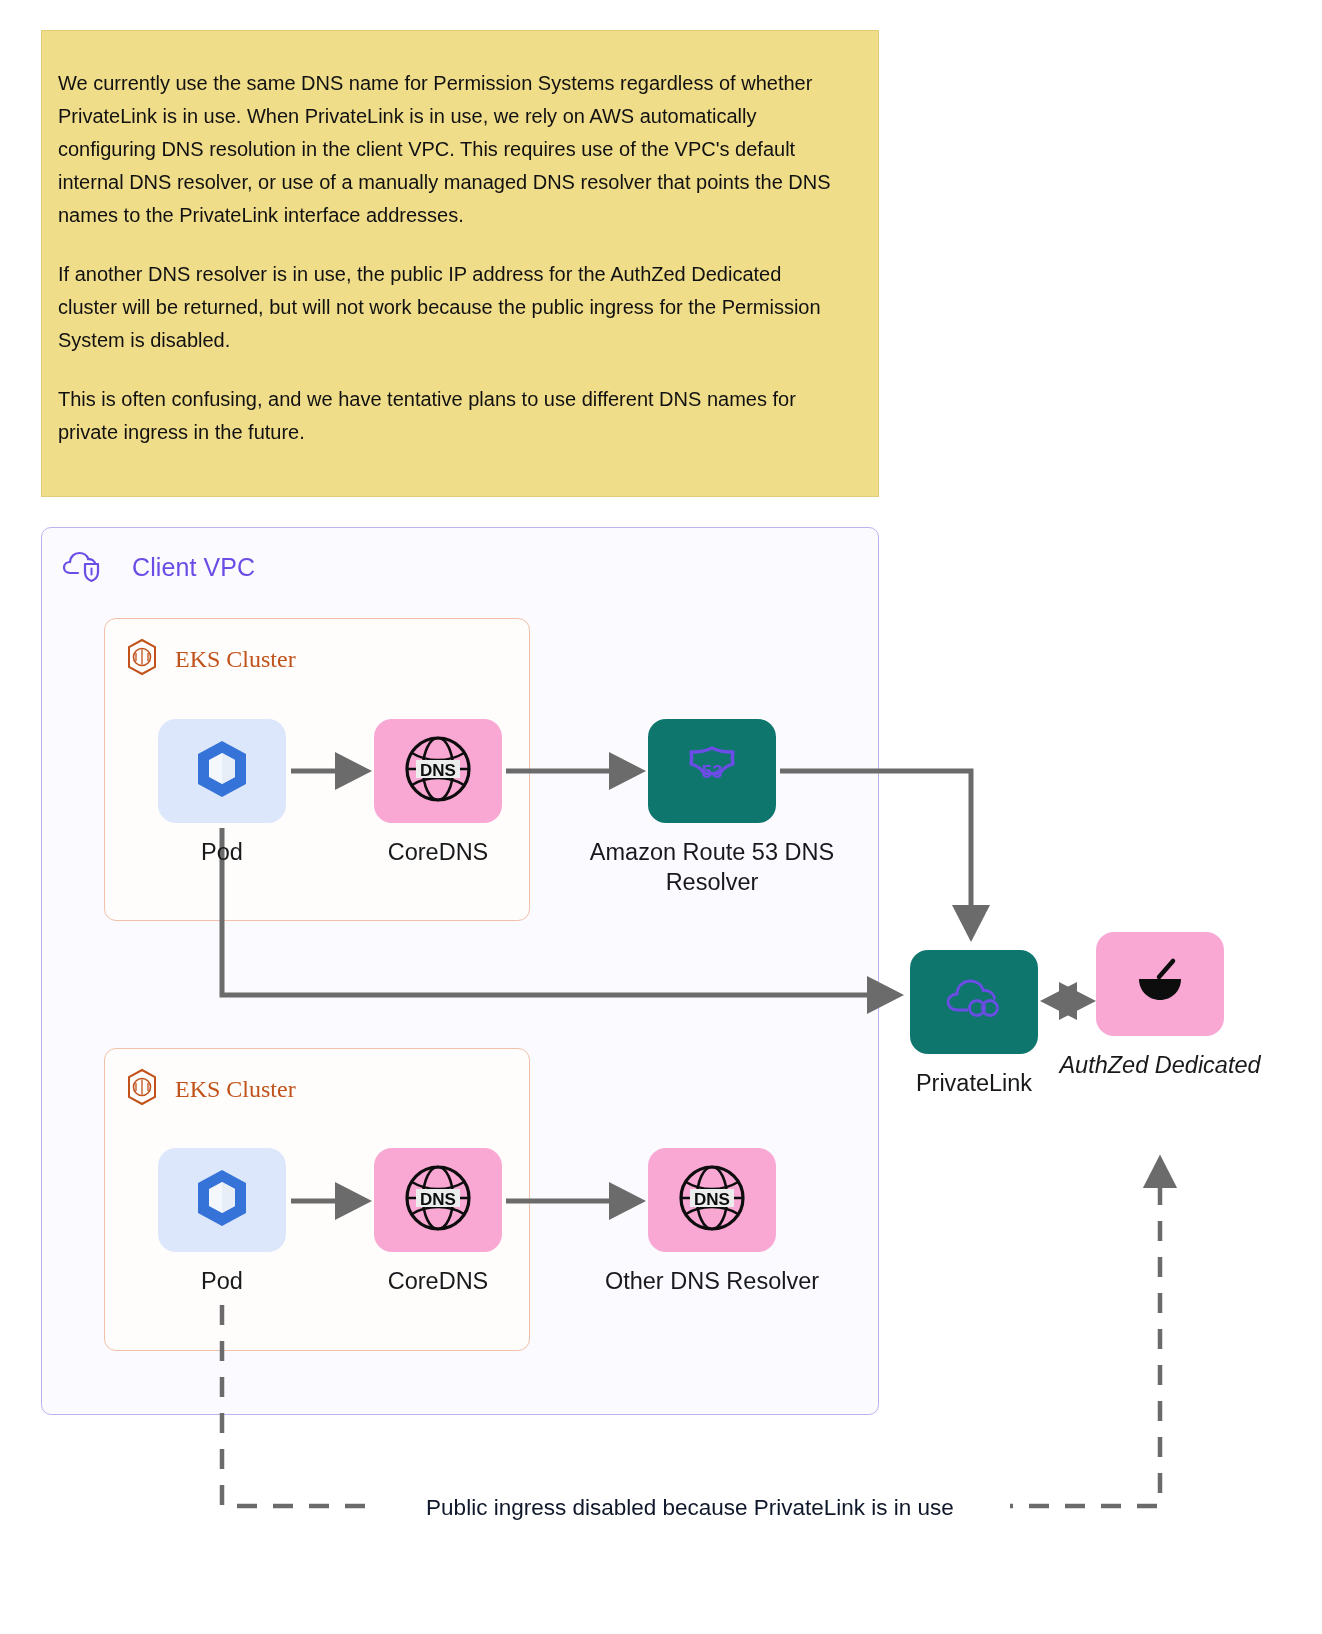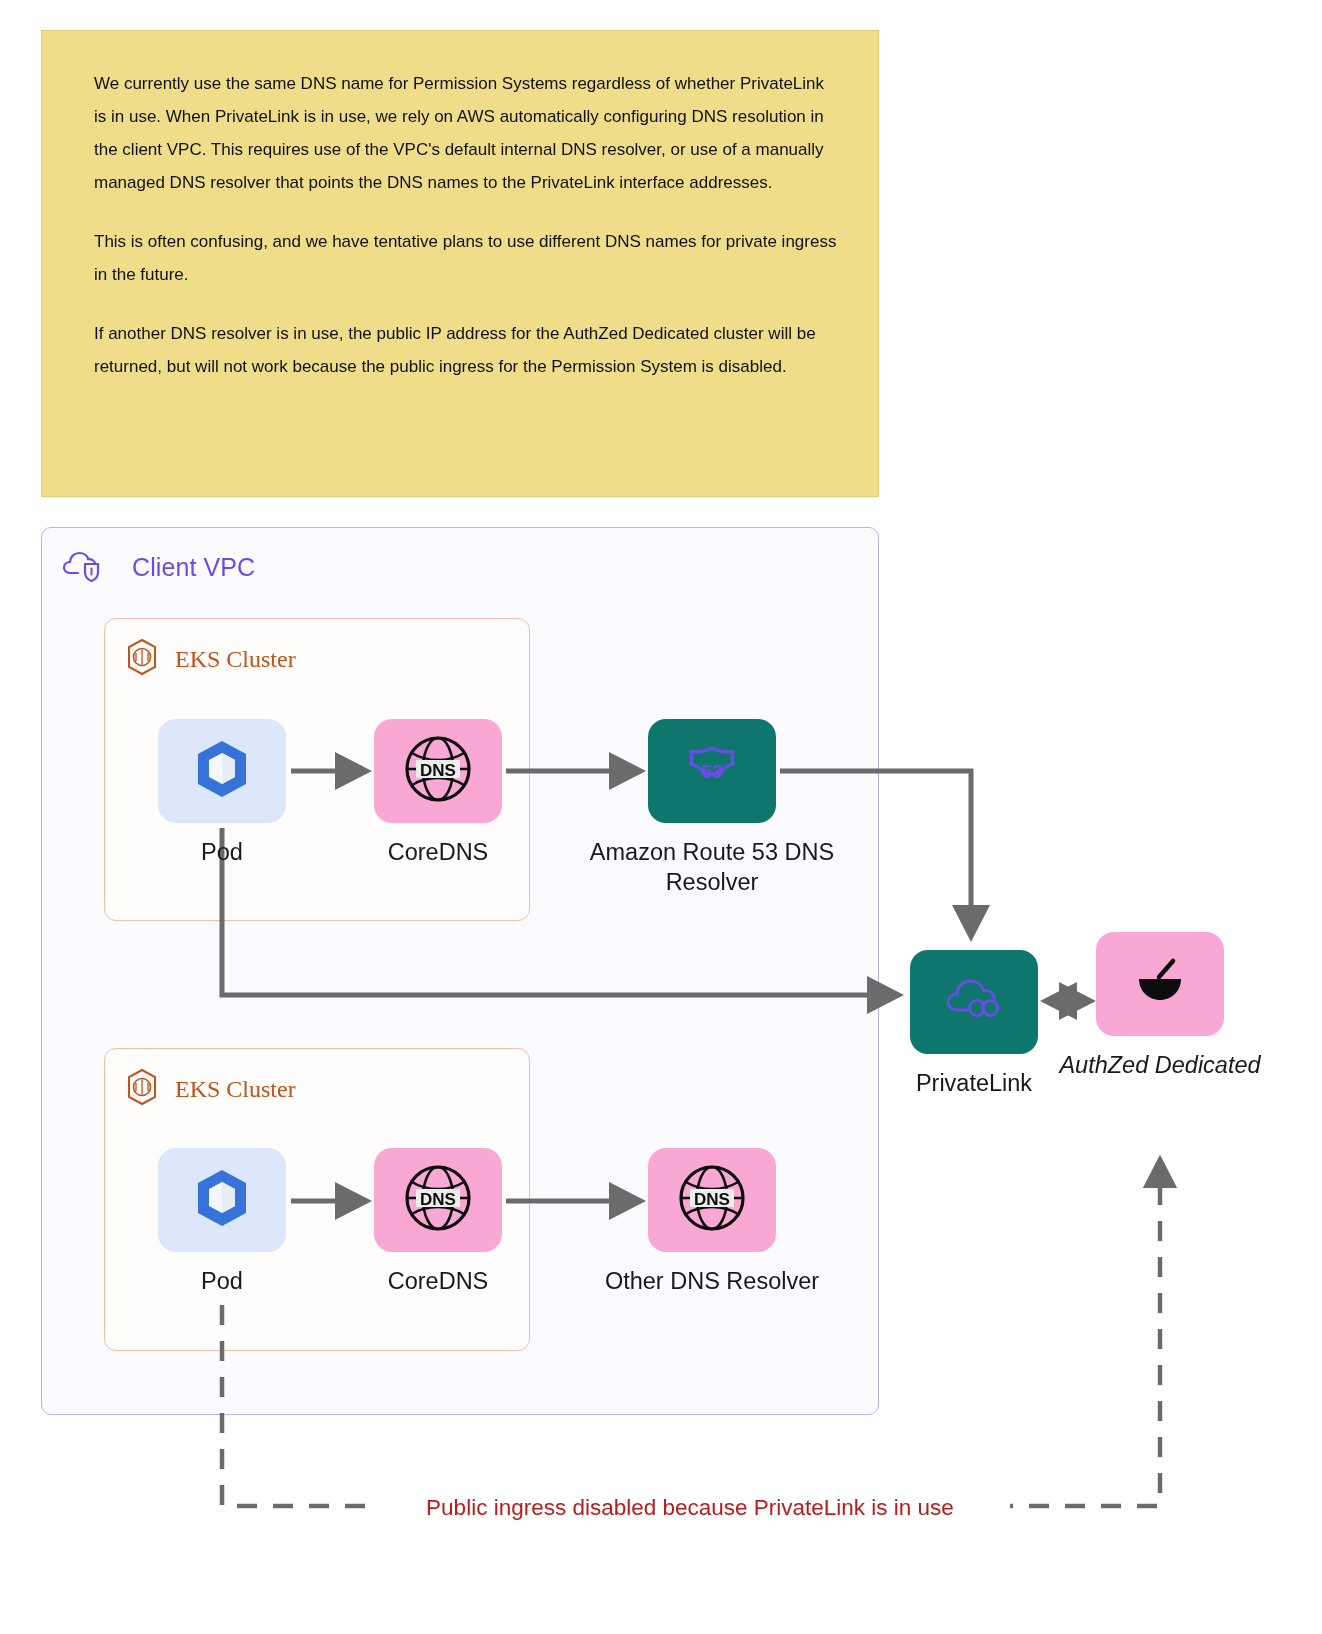--- a/index.html
+++ b/index.html
@@ -17,22 +17,22 @@
 
   
   #note {
     position: absolute;
     left: 41px; top: 30px;
     width: 838px; height: 467px;
     background: #f0dd8a;
     border: 1px solid #e0cc74;
   }
   #note .note-body {
-    padding: 36px 40px 0 52px;
-    font-size: 17px;
+    padding: 36px 40px 0 16px;
+    font-size: 20px;
     line-height: 33px;
     color: #111111;
   }
   #note p { margin: 0 0 26px 0; }
   #note p:last-child { margin-bottom: 0; }
 
   
   #vpc {
     position: absolute;
     left: 41px; top: 527px;
@@ -120,35 +120,35 @@
     pointer-events: none;
   }
 
   
   #caption {
     position: absolute;
     left: 370px; top: 1495px;
     width: 640px;
     text-align: center;
     font-size: 22.5px;
-    color: #b91c1c;
+    color: #0f172a;
     background: #ffffff;
     padding: 0 6px;
   }
 </style>
 </head>
 <body>
 
 <div id="page">
 
   <div id="note">
     <div class="note-body">
       <p>We currently use the same DNS name for Permission Systems regardless of whether PrivateLink is in use. When PrivateLink is in use, we rely on AWS automatically configuring DNS resolution in the client VPC. This requires use of the VPC's default internal DNS resolver, or use of a manually managed DNS resolver that points the DNS names to the PrivateLink interface addresses.</p>
+      <p>If another DNS resolver is in use, the public IP address for the AuthZed Dedicated cluster will be returned, but will not work because the public ingress for the Permission System is disabled.</p>
       <p>This is often confusing, and we have tentative plans to use different DNS names for private ingress in the future.</p>
-      <p>If another DNS resolver is in use, the public IP address for the AuthZed Dedicated cluster will be returned, but will not work because the public ingress for the Permission System is disabled.</p>
     </div>
   </div>
 
   <div id="vpc">
     <div id="vpc-header">
       <span>
         <svg width="42" height="38" viewBox="0 0 42 38">
           <path d="M8 16c-3.4 0-6 2.4-6 5.6S4.6 27 8 27h8" fill="none" stroke="#6b4de6" stroke-width="2.2" stroke-linecap="round"></path>
           <path d="M8 16c0-5 4.2-9 9.4-9 4.1 0 7.6 2.4 8.9 5.9" fill="none" stroke="#6b4de6" stroke-width="2.2" stroke-linecap="round"></path>
           <path d="M26 13.2c3.4-.6 6.6 1.5 7.3 4.6" fill="none" stroke="#6b4de6" stroke-width="2.2" stroke-linecap="round"></path>

